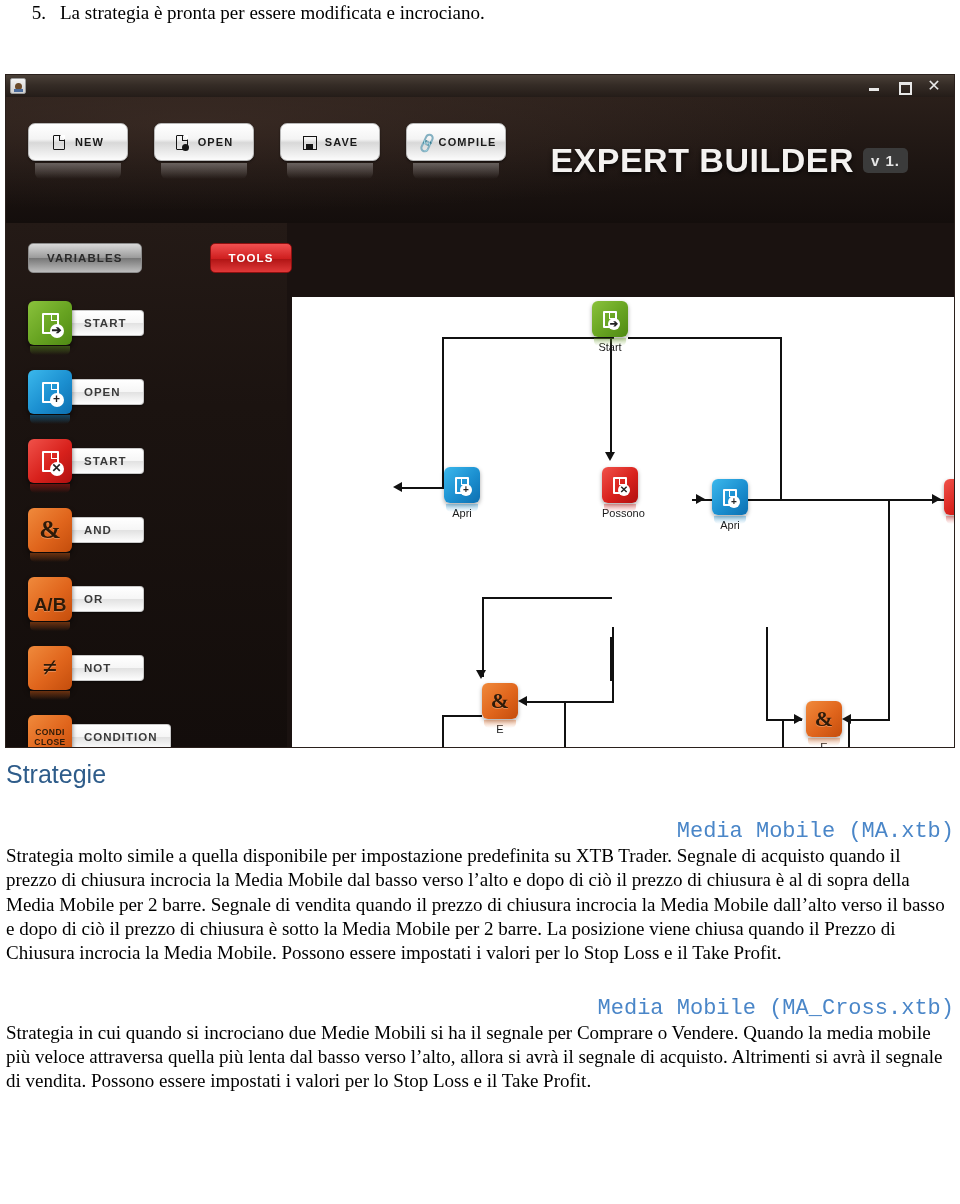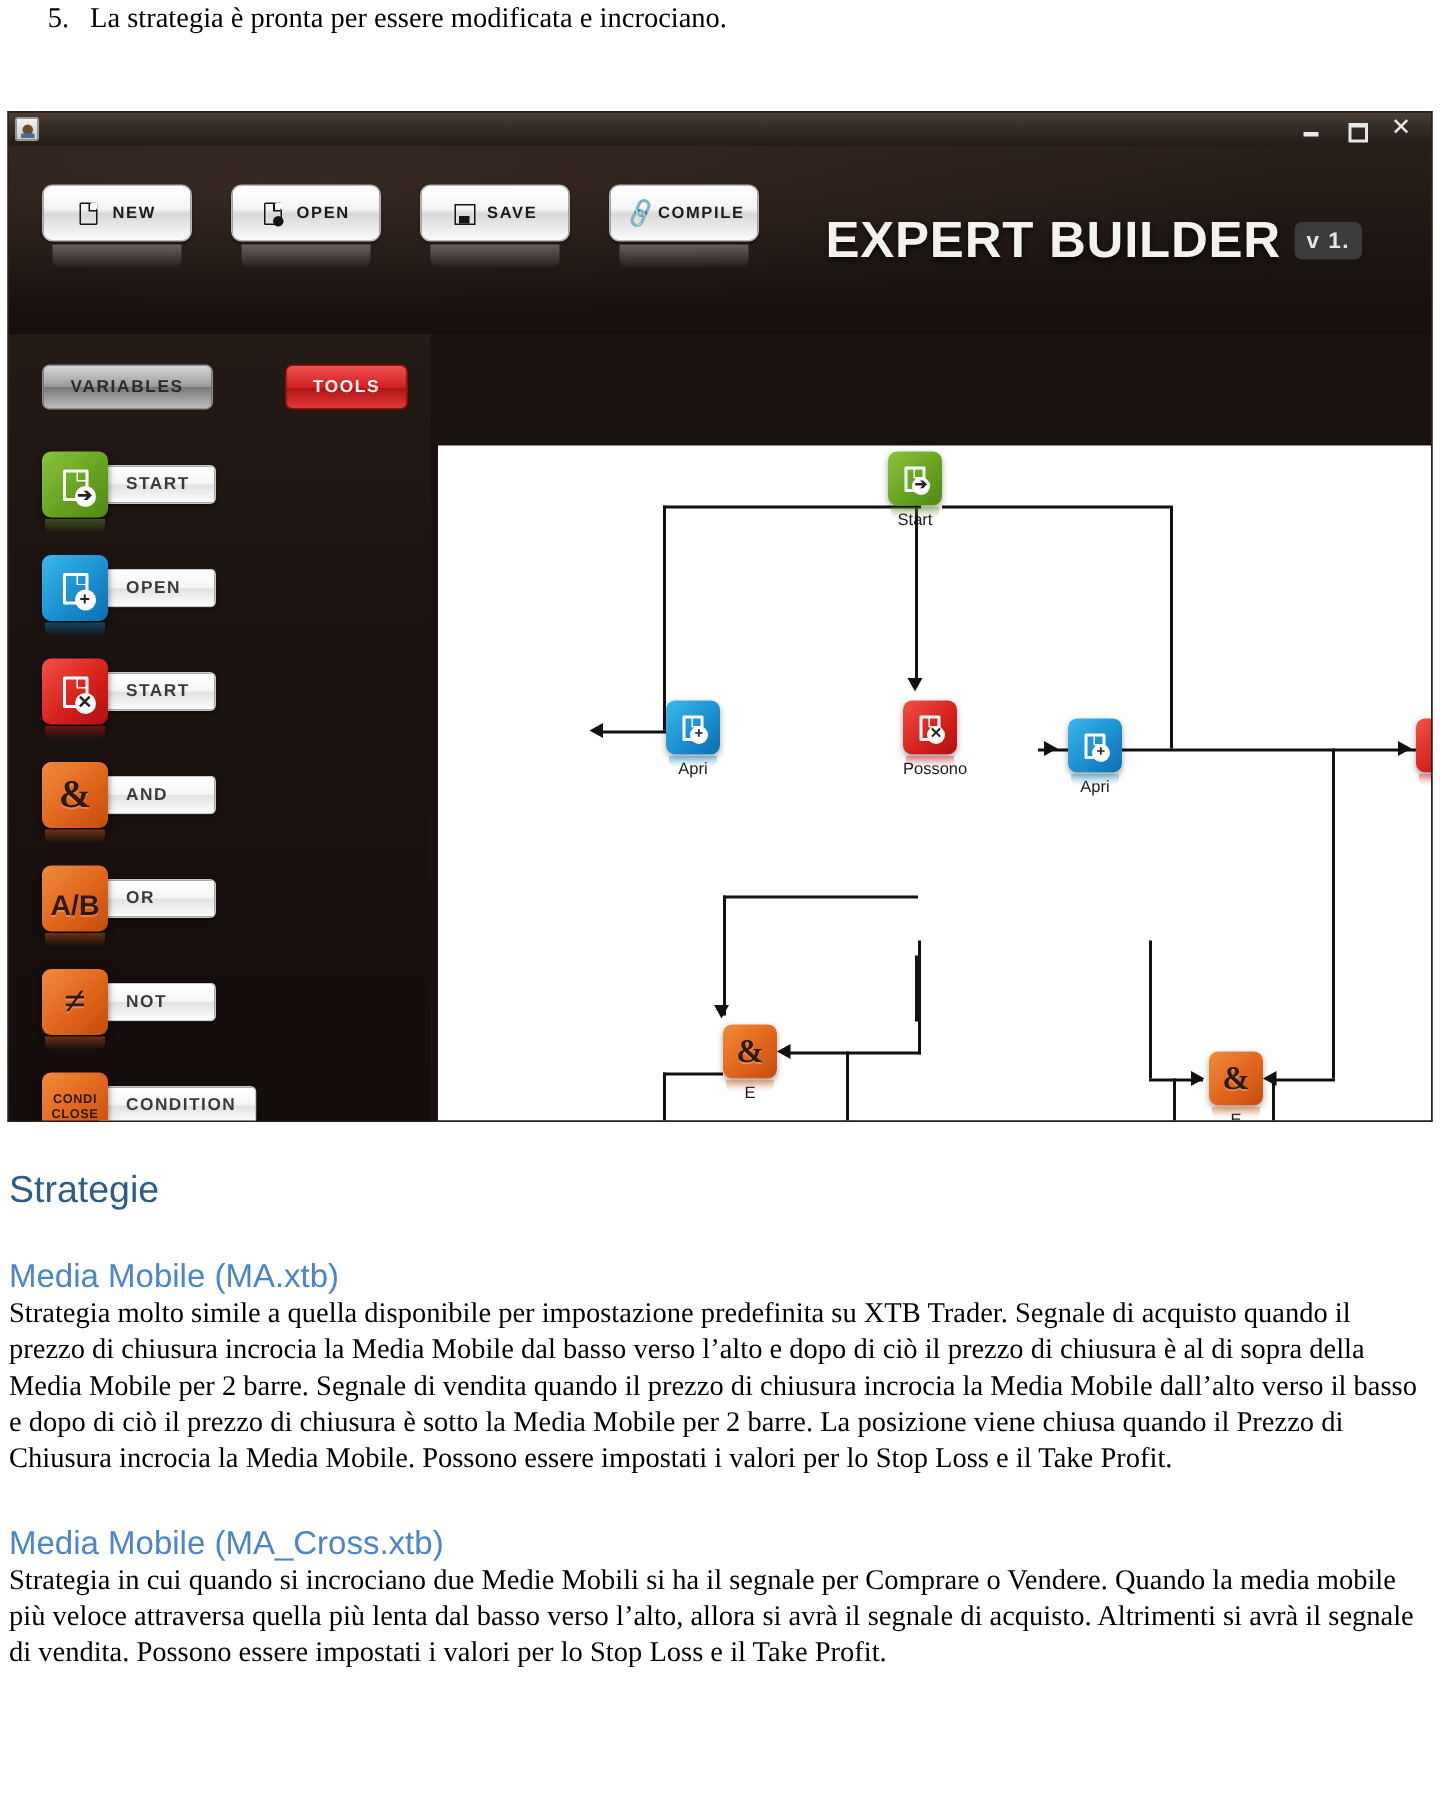--- a/index.html
+++ b/index.html
@@ -128,21 +128,21 @@
     font-family:"Liberation Sans", sans-serif; font-size:15px; font-weight:bold;
     padding:4px 8px; letter-spacing:1px; white-space:nowrap;
   }
 
   
   .palette {
     position:absolute; left:0; top:148px; width:281px; bottom:0;
     background:
       linear-gradient(to bottom, #241a16 0%, #1b1310 35%, #130d0b 100%);
   }
-  .pal-tabs { position:absolute; left:22px; top:20px; display:flex; gap:12px; }
+  .pal-tabs { position:absolute; left:22px; top:20px; display:flex; gap:32px; }
   .pal-tab {
     height:30px; border-radius:5px; padding:0 18px;
     display:flex; align-items:center; justify-content:center;
     font-family:"Liberation Sans", sans-serif; font-weight:bold;
     font-size:11.5px; letter-spacing:1.1px;
   }
   .tab-vars {
     background: linear-gradient(to bottom,#d8d8d8,#9a9a9a 50%,#777 51%,#bdbdbd);
     color:#2b2b2b; border:1px solid #8c8c8c;
   }
@@ -233,28 +233,28 @@
   
   .conn { position:absolute; background:#111; }
   .h { height:1.6px; }
   .v { width:1.6px; }
   .arrow { position:absolute; width:0; height:0; }
   .arw-left  { border-top:5px solid transparent; border-bottom:5px solid transparent; border-right:9px solid #111; }
   .arw-right { border-top:5px solid transparent; border-bottom:5px solid transparent; border-left:9px solid #111; }
   .arw-down  { border-left:5px solid transparent; border-right:5px solid transparent; border-top:9px solid #111; }
 
   
-  .doc { position:absolute; left:6px; top:760px; width:948px;margin-top:19px; }
+  .doc { position:absolute; left:6px; top:760px; width:948px; }
   .h1 {
     font-family:"Liberation Sans", sans-serif;
     font-size:25px; color:#2e5c8a; margin:0 0 30px 0; font-weight:normal;
   }
   .h2 {
-    font-family:Liberation Sans, sans-serif;
-    font-size:22px; color:#4a86c8; margin:0; font-weight:normal;
+    font-family:Liberation Mono, monospace;
+    font-size:22px; color:#4a86c8; margin:0; font-weight:normal;text-align:right;
   }
   .para {
     font-family:"Liberation Serif", serif;
     font-size:19px; color:#000; line-height:1.28; margin:0 0 30px 0;
     text-align:left;
   }
 </style>
 </head>
 <body>
 

